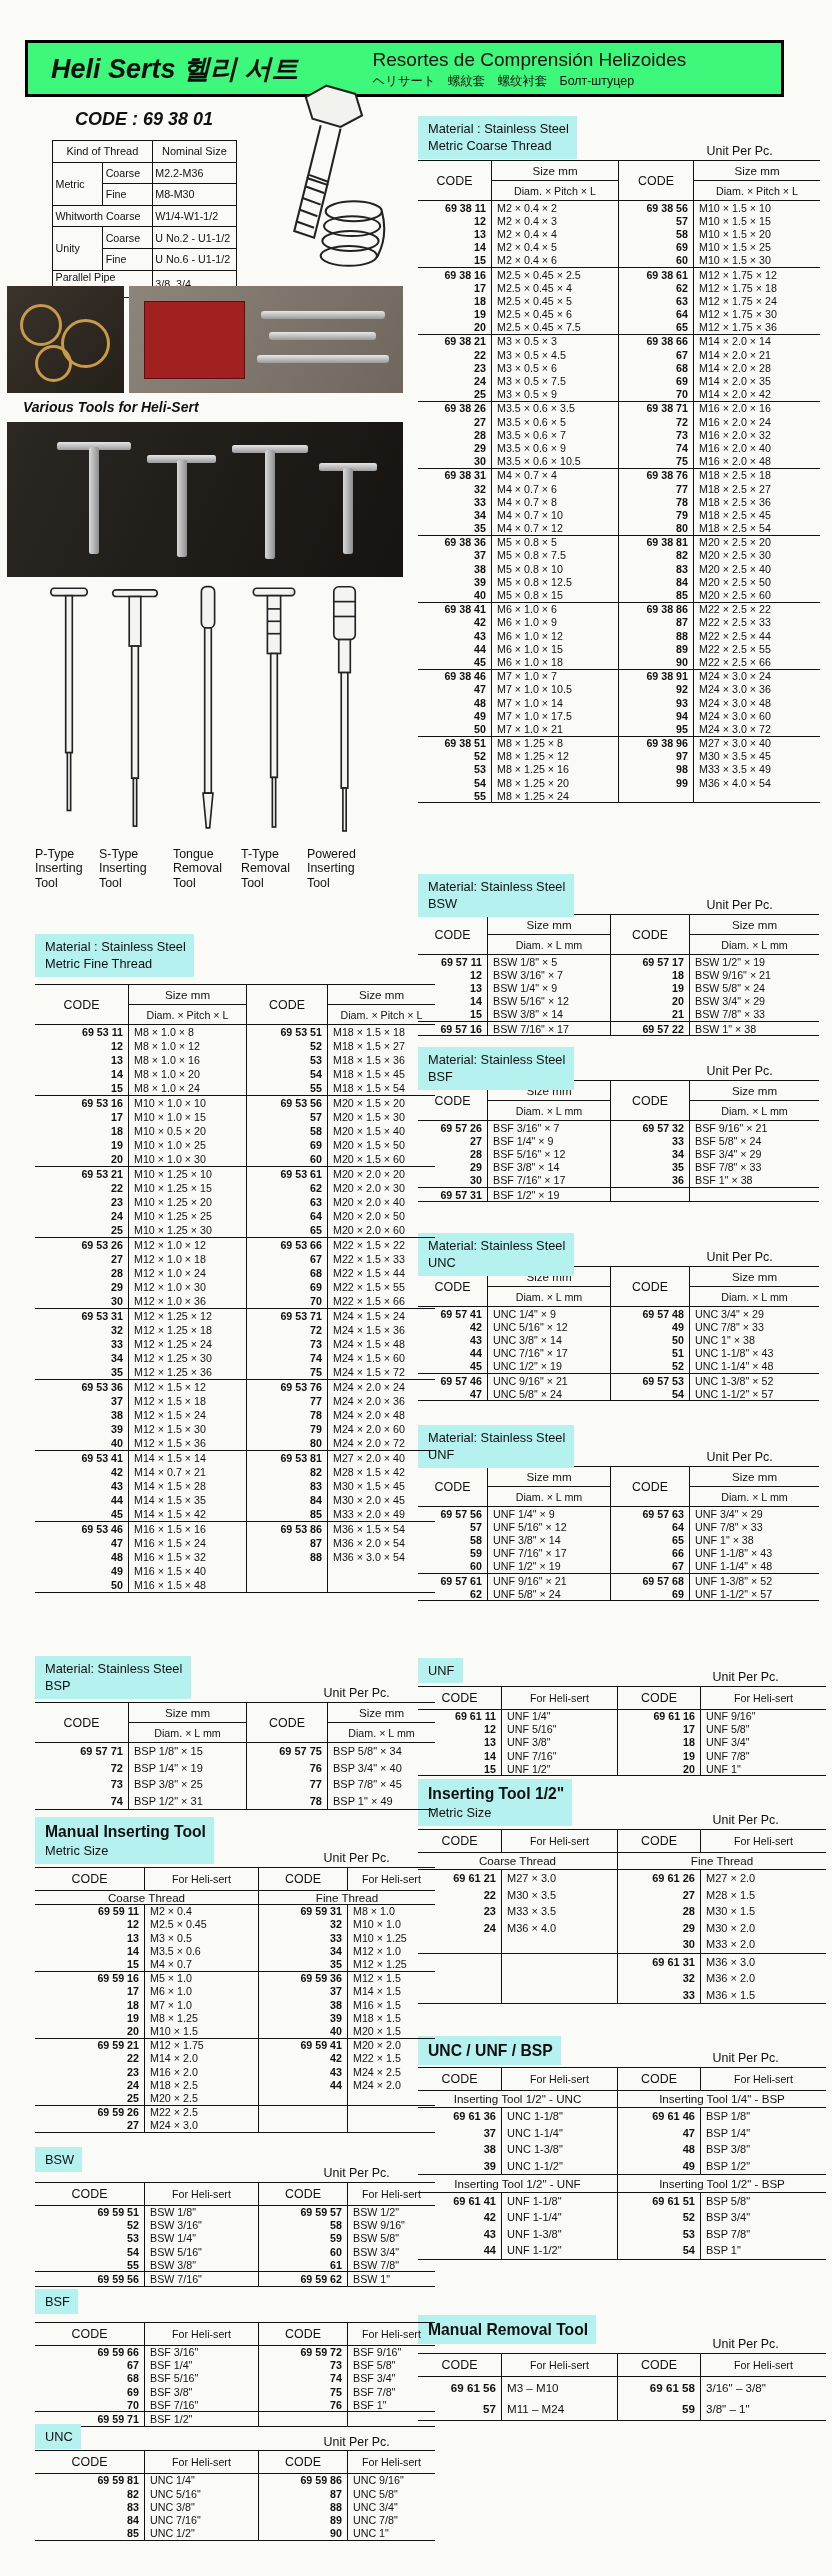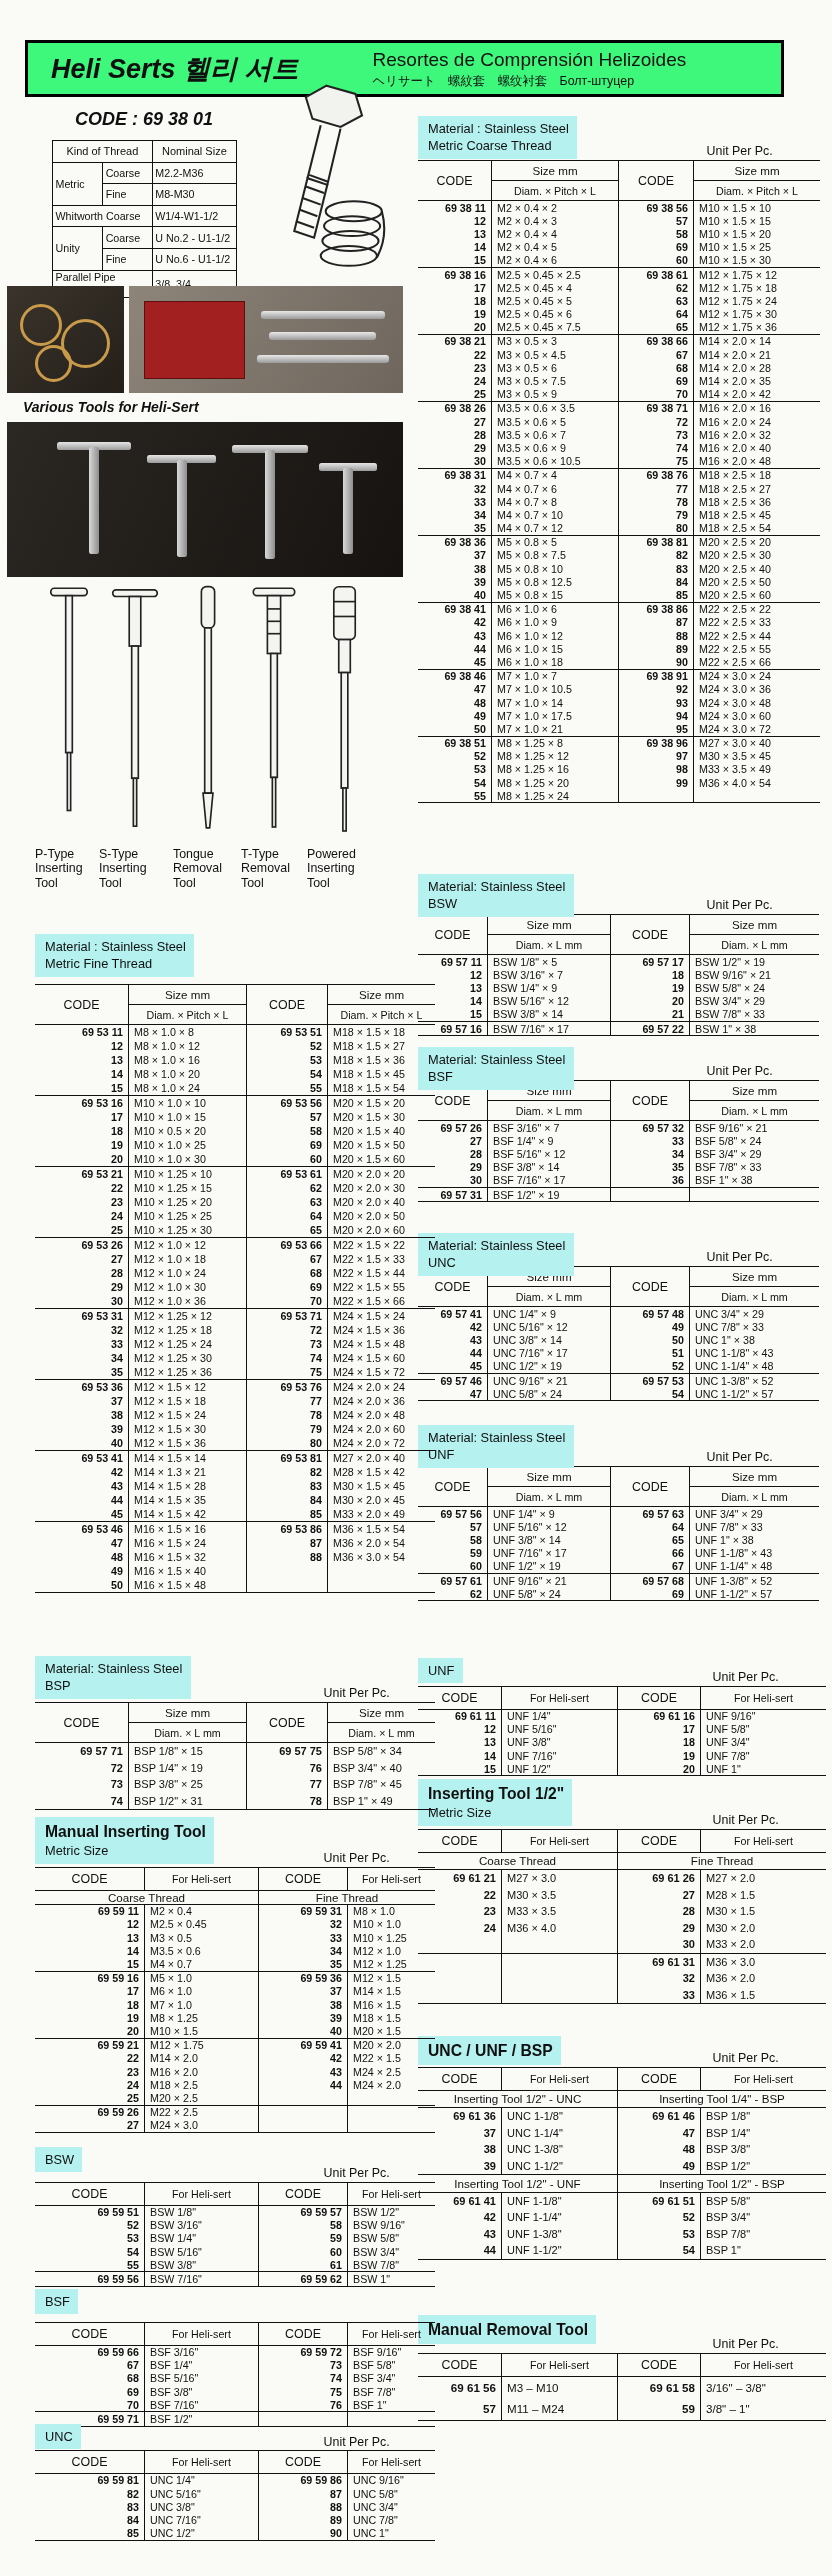--- a/index.html
+++ b/index.html
@@ -1166,21 +1166,21 @@
             <td class="val c4 vline">M24 × 2.0 × 72</td>
           </tr>
           <tr class="group-start">
             <td class="code c1">69 53 41</td>
             <td class="val c2 vline">M14 × 1.5 × 14</td>
             <td class="code c3 vline">69 53 81</td>
             <td class="val c4 vline">M27 × 2.0 × 40</td>
           </tr>
           <tr>
             <td class="code c1">42</td>
-            <td class="val c2 vline">M14 × 1.3 × 21</td>
+            <td class="val c2 vline">M14 × 0.7 × 21</td>
             <td class="code c3 vline">82</td>
             <td class="val c4 vline">M28 × 1.5 × 42</td>
           </tr>
           <tr>
             <td class="code c1">43</td>
             <td class="val c2 vline">M14 × 1.5 × 28</td>
             <td class="code c3 vline">83</td>
             <td class="val c4 vline">M30 × 1.5 × 45</td>
           </tr>
           <tr>

